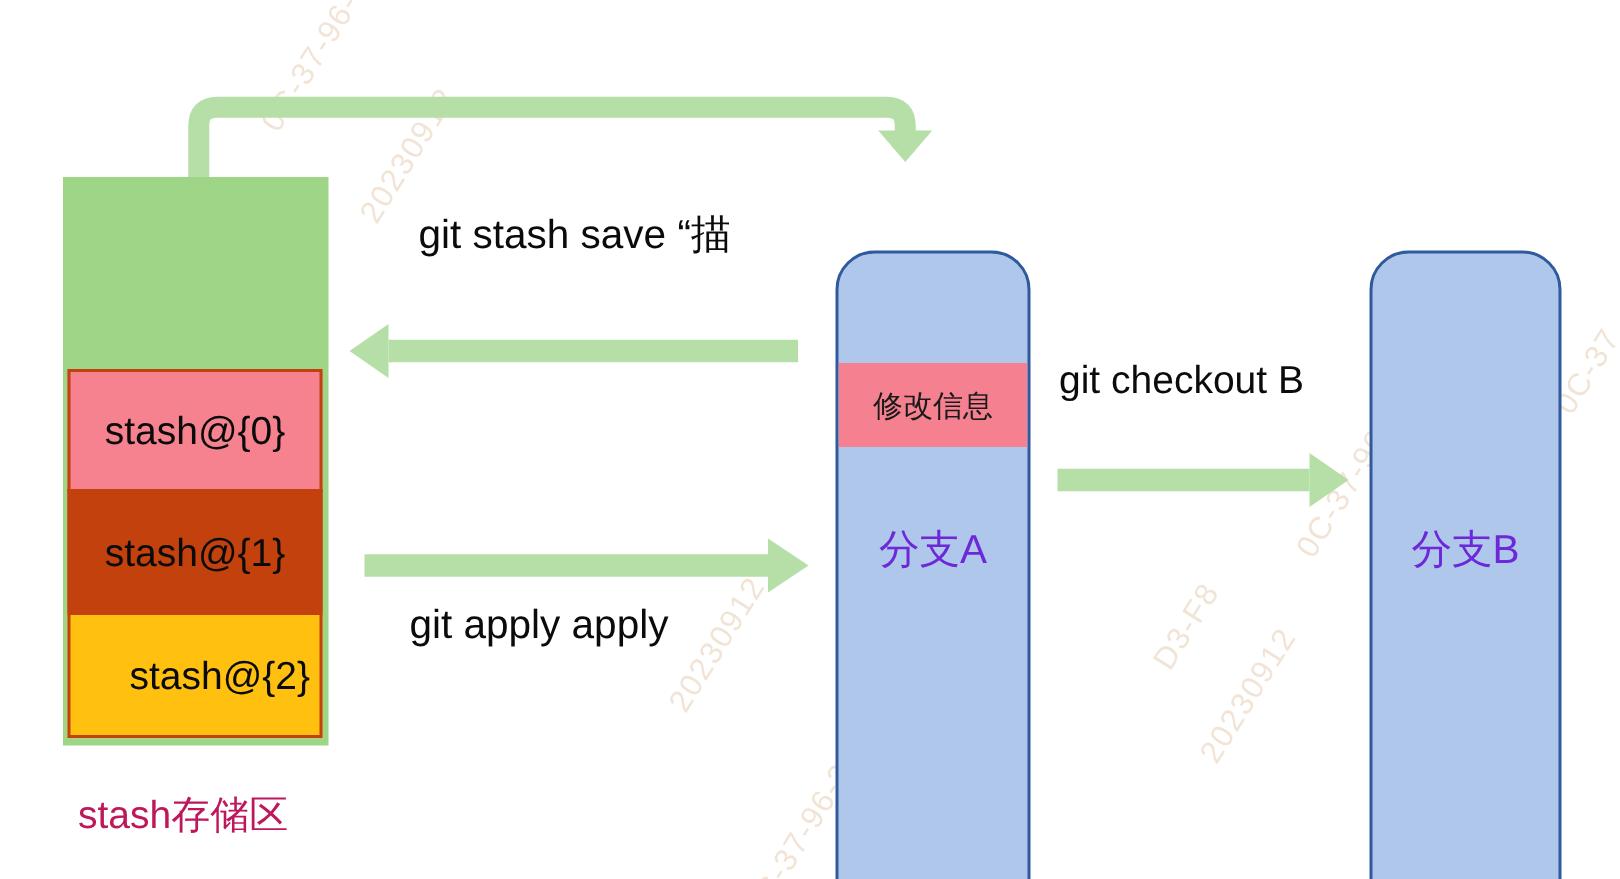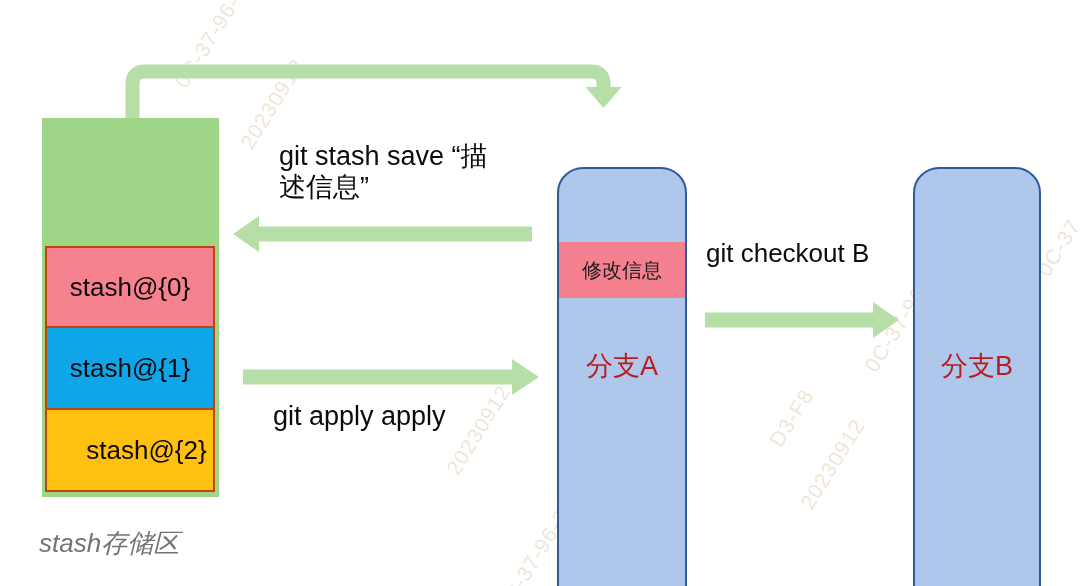--- a/index.html
+++ b/index.html
@@ -59,30 +59,29 @@
     width: 170px;
     box-sizing: border-box;
     border: 2px solid #c2410c;
     display: flex;
     align-items: center;
     justify-content: center;
     font-size: 26px;
     color: #0b0b0b;
   }
   .stash-0 { top: 246px; height: 82px; background: #F5828E; }
-  .stash-1 { top: 326px; height: 84px; background: #0ea5e9; }
+  .stash-1 { top: 326px; height: 84px; background: #c2410c; }
   .stash-2 { top: 408px; height: 84px; background: #FFC010; padding-left: 33px; }
 
   .area-label {
     position: absolute;
-    left: 39px; top: 526px;
+    left: 52px; top: 526px;
     font-size: 26px;
-    color: #737373;
+    color: #be185d;
     white-space: nowrap;
-    font-style: italic;
   }
 
   
   .pill {
     position: absolute;
     top: 120px;
     height: 498px;
     box-sizing: border-box;
     background: #AFC7EA;
     border: 2px solid #2F5B9D;
@@ -91,21 +90,21 @@
     margin-top: 47px;
   }
   .pill-a { left: 557px; width: 130px; }
   .pill-b { left: 913px; width: 128px; }
   .pill-label {
     position: absolute;
     left: 0; top: 179px;
     width: 100%;
     text-align: center;
     font-size: 27px;
-    color: #b91c1c;
+    color: #6d28d9;
   }
   .mod-band {
     position: absolute;
     left: 0; top: 73px;
     width: 100%; height: 56px;
     background: #F5808F;
     display: flex;
     align-items: center;
     justify-content: center;
     font-size: 20px;
@@ -137,21 +136,20 @@
     <line x1="243" y1="377" x2="512" y2="377" stroke="#B5DFA6" stroke-width="15"></line>
     <polygon points="512,359 512,395 539,377" fill="#B5DFA6"></polygon>
 
     <line x1="705" y1="320" x2="873" y2="320" stroke="#B5DFA6" stroke-width="15"></line>
     <polygon points="873,302 873,338 899,320" fill="#B5DFA6"></polygon>
   </svg>
 
 
   <div class="cmd-label save-label" style="left:250px; top:141px;">
     <div>git stash save “描</div>
-    <div>述信息”</div>
   </div>
 
   <div class="cmd-label" style="left:273px; top:401px;">git apply apply</div>
 
   <div class="cmd-label" style="left:706px; top:238px; font-size:26px;">git checkout B</div>
 
   <div class="stack-backdrop"></div>
 
   <div class="stash-block stash-0">
     <span>stash@{0}</span>

